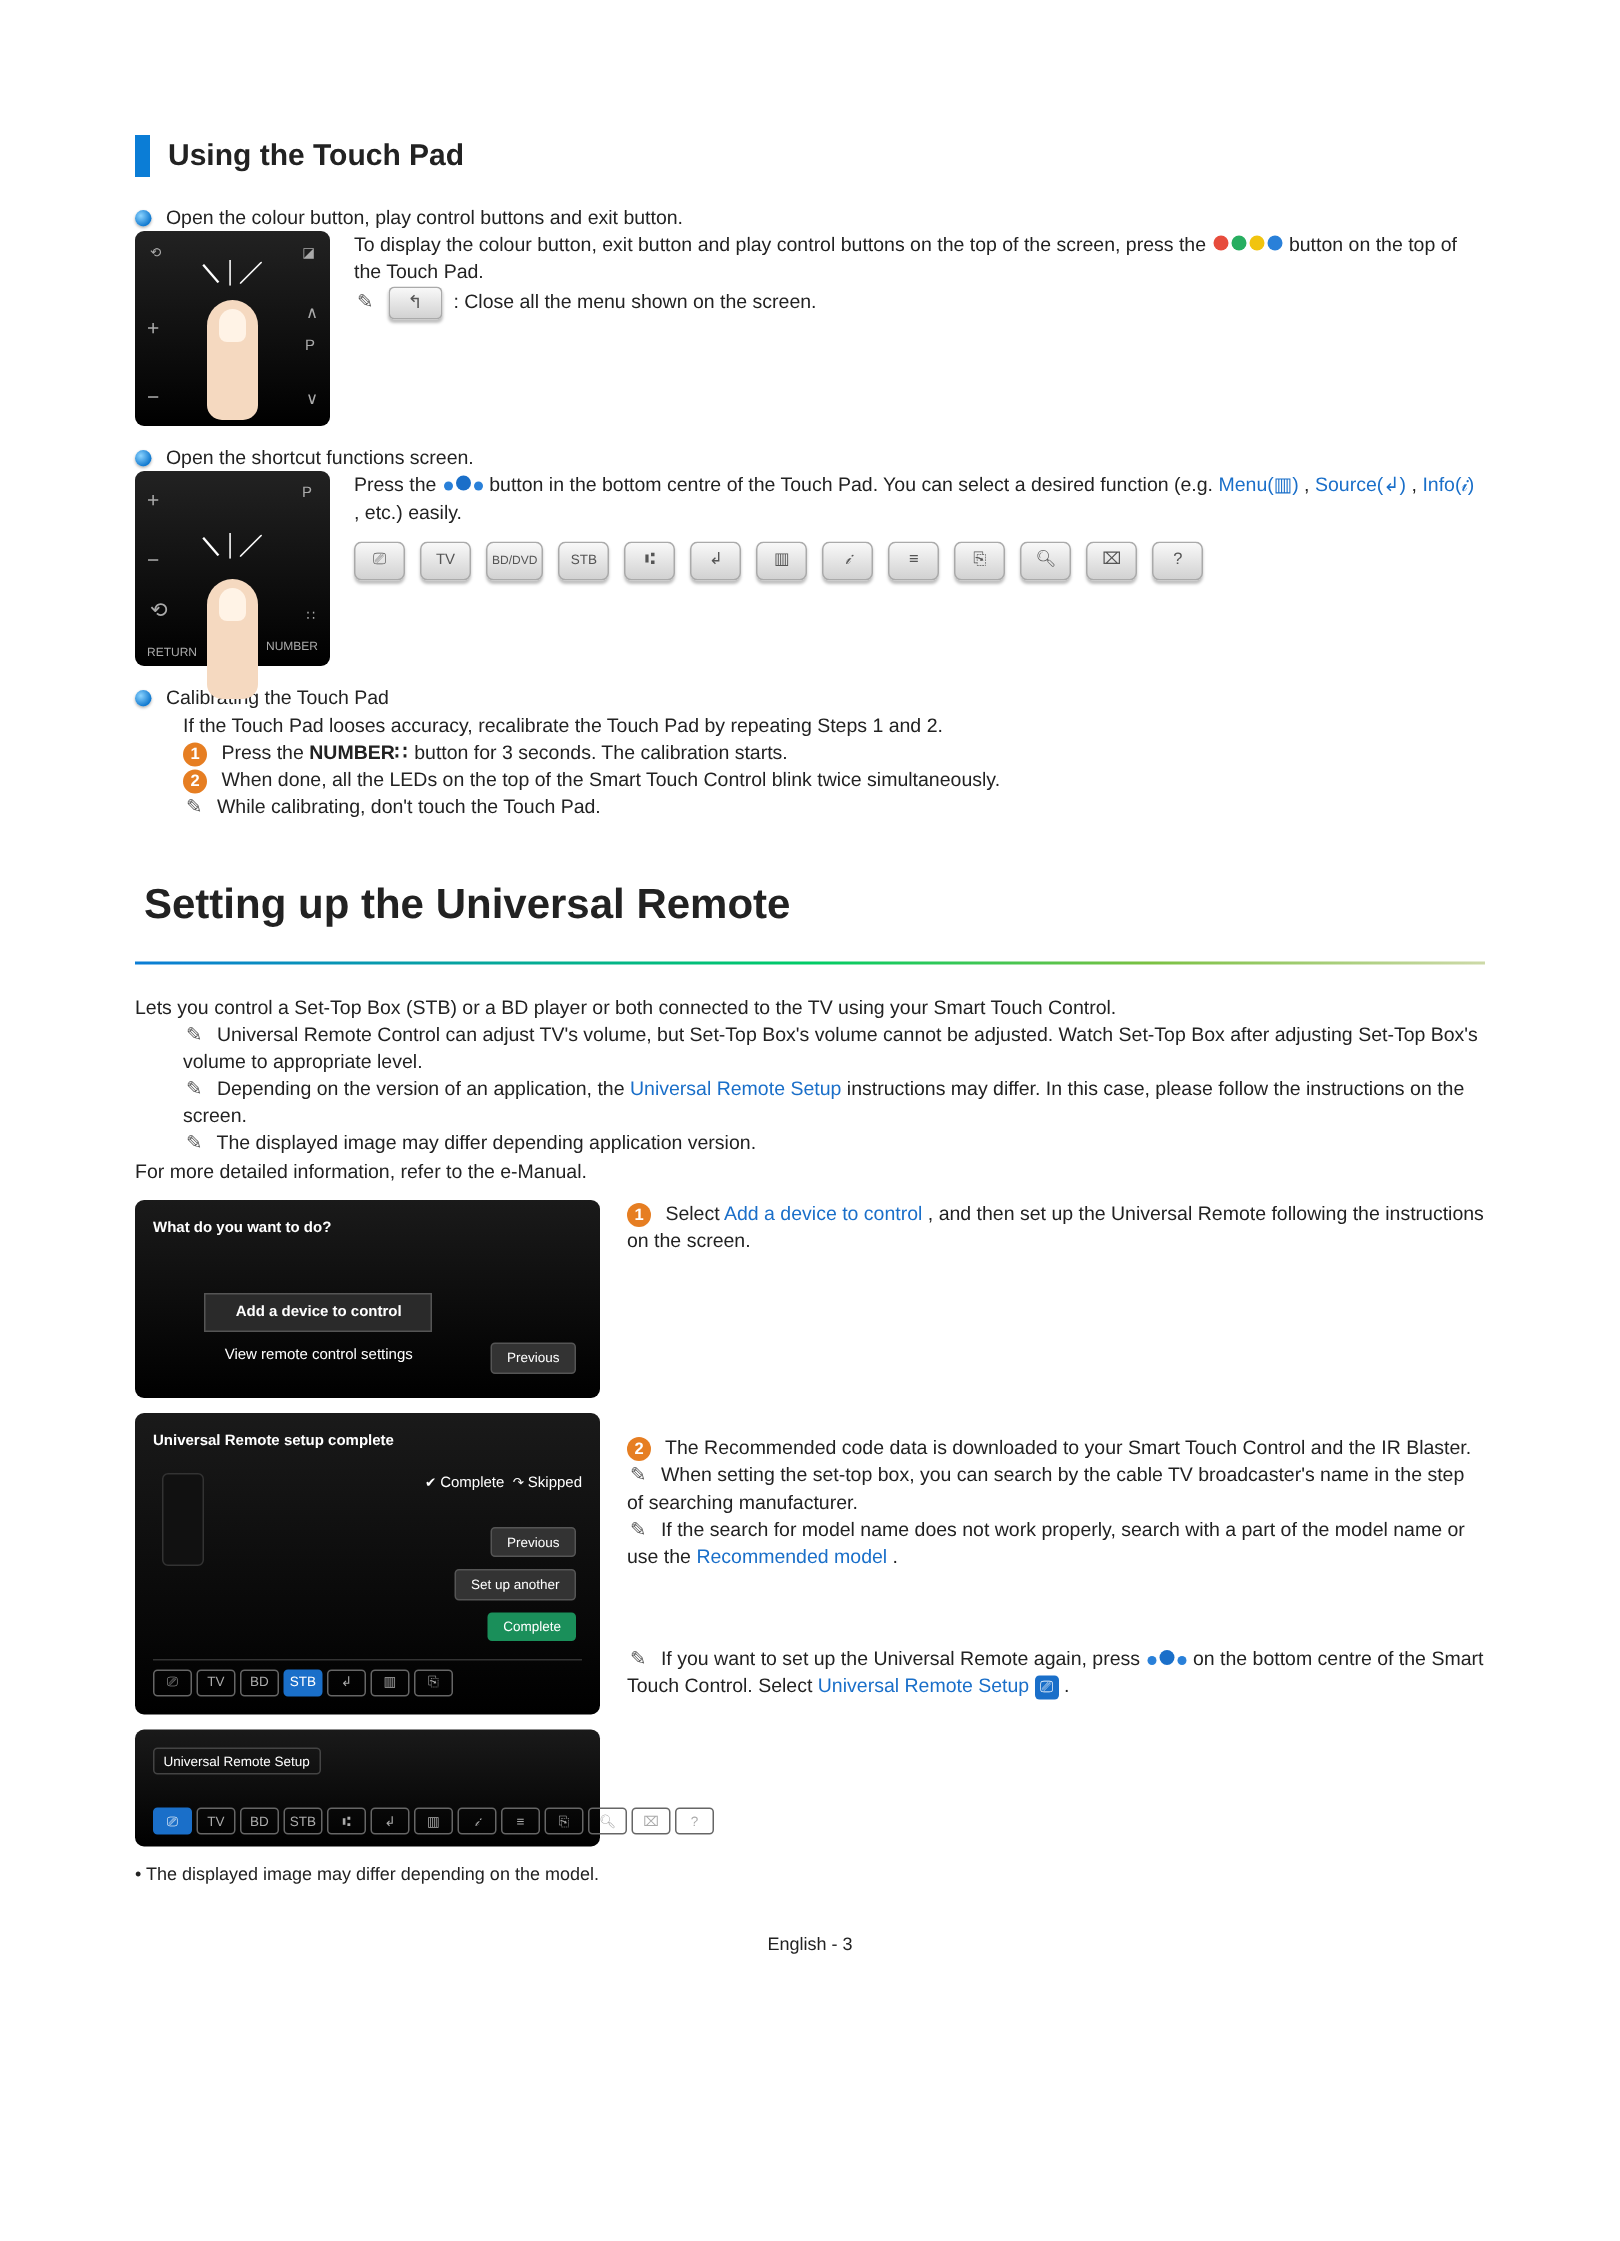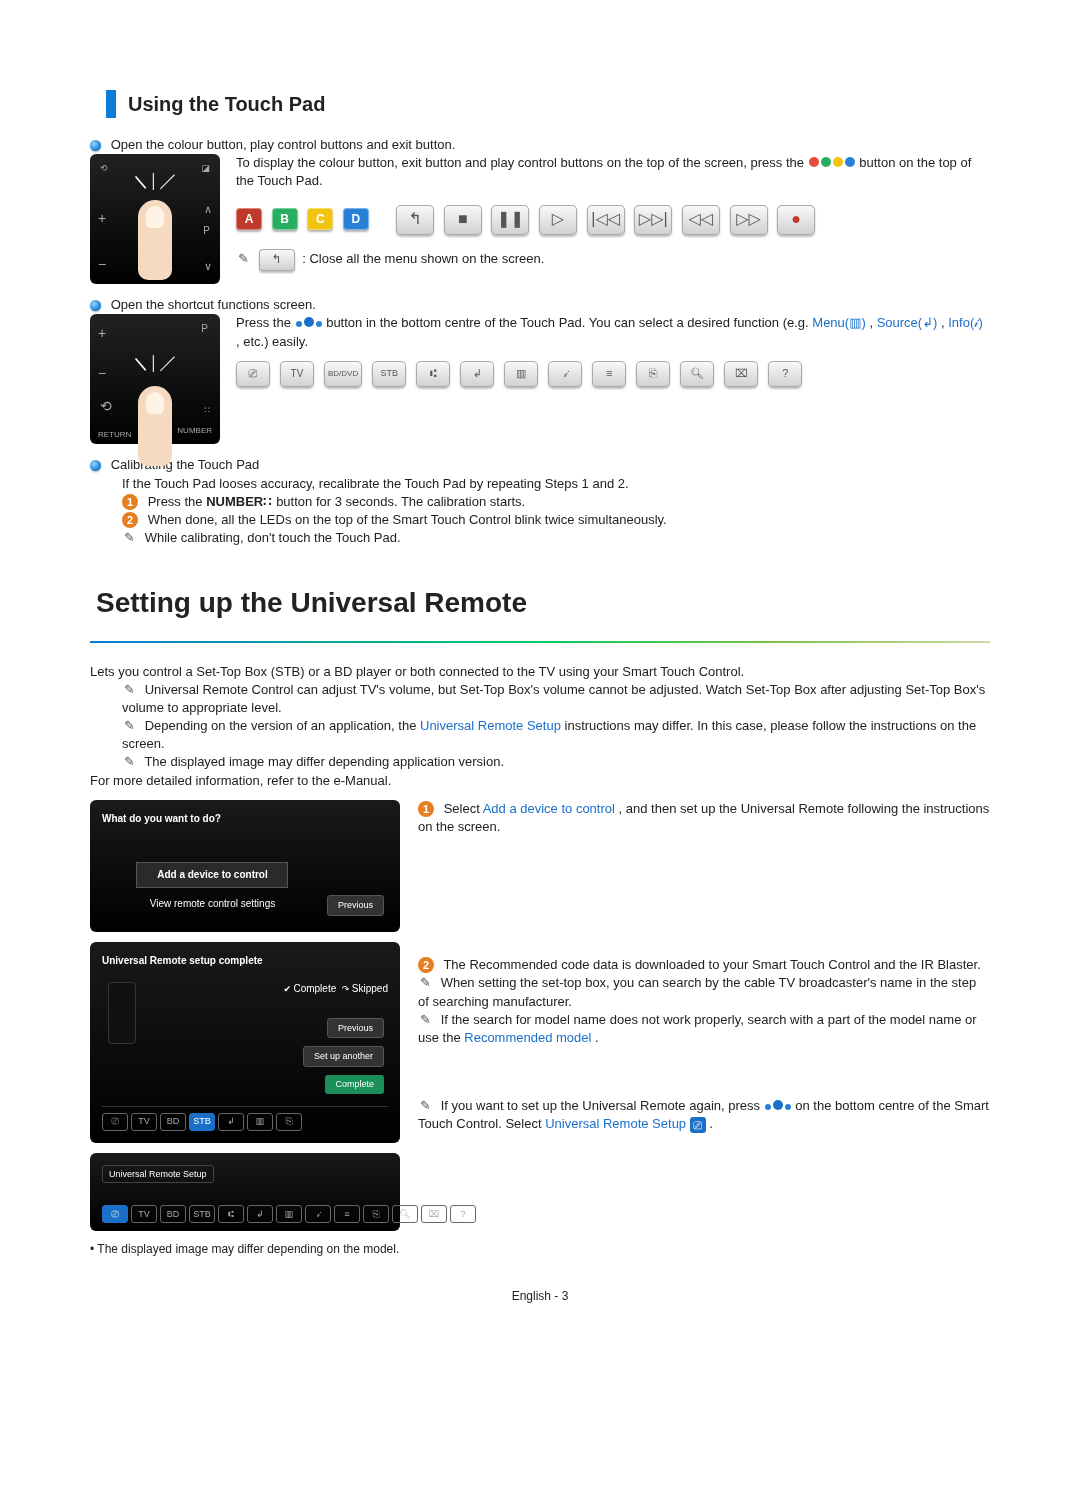--- a/index.html
+++ b/index.html
@@ -9,21 +9,21 @@
     margin: 0;
     padding: 80px 90px;
     width: 900px;
     line-height: 1.4;
   }
   .section-heading {
     font-size: 20px;
     font-weight: bold;
     border-left: 10px solid #0b7dd6;
     padding-left: 12px;
-    margin: 10px 0 18px 16px;
+    margin: 10px 0 18px 0;
     color: #222;
   }
   .big-heading {
     font-size: 28px;
     font-weight: bold;
     padding: 6px 0 12px 6px;
     margin: 30px 0 6px 0;
   }
   .gradient-underline {
     height: 2px;
@@ -169,36 +169,20 @@
       </div>
   </div>
   <div style="flex:1">
     <div>
       <span>To display the colour button, exit button and play control buttons on the top of the screen, press the </span>
       <span class="col-dots">
         <span class="dot-r"></span><span class="dot-g"></span><span class="dot-y"></span><span class="dot-b"></span>
       </span>
       <span> button on the top of the Touch Pad.</span>
     </div>
-    <div style="margin:14px 0;">
-      <span class="keycap kA">A</span>
-      <span class="keycap kB">B</span>
-      <span class="keycap kC">C</span>
-      <span class="keycap kD">D</span>
-      <span style="display:inline-block;width:14px;"></span>
-      <span class="gray-btn">↰</span>
-      <span class="gray-btn">■</span>
-      <span class="gray-btn">❚❚</span>
-      <span class="gray-btn">▷</span>
-      <span class="gray-btn">|◁◁</span>
-      <span class="gray-btn">▷▷|</span>
-      <span class="gray-btn">◁◁</span>
-      <span class="gray-btn">▷▷</span>
-      <span class="gray-btn" style="color:#c0392b;">●</span>
-    </div>
     <div>
       <span class="note-icon">✎</span>
       <span class="gray-btn gray-small">↰</span>
       <span>: Close all the menu shown on the screen.</span>
     </div>
   </div>
 </div>
 
 <div>
   <span class="bullet"></span>

